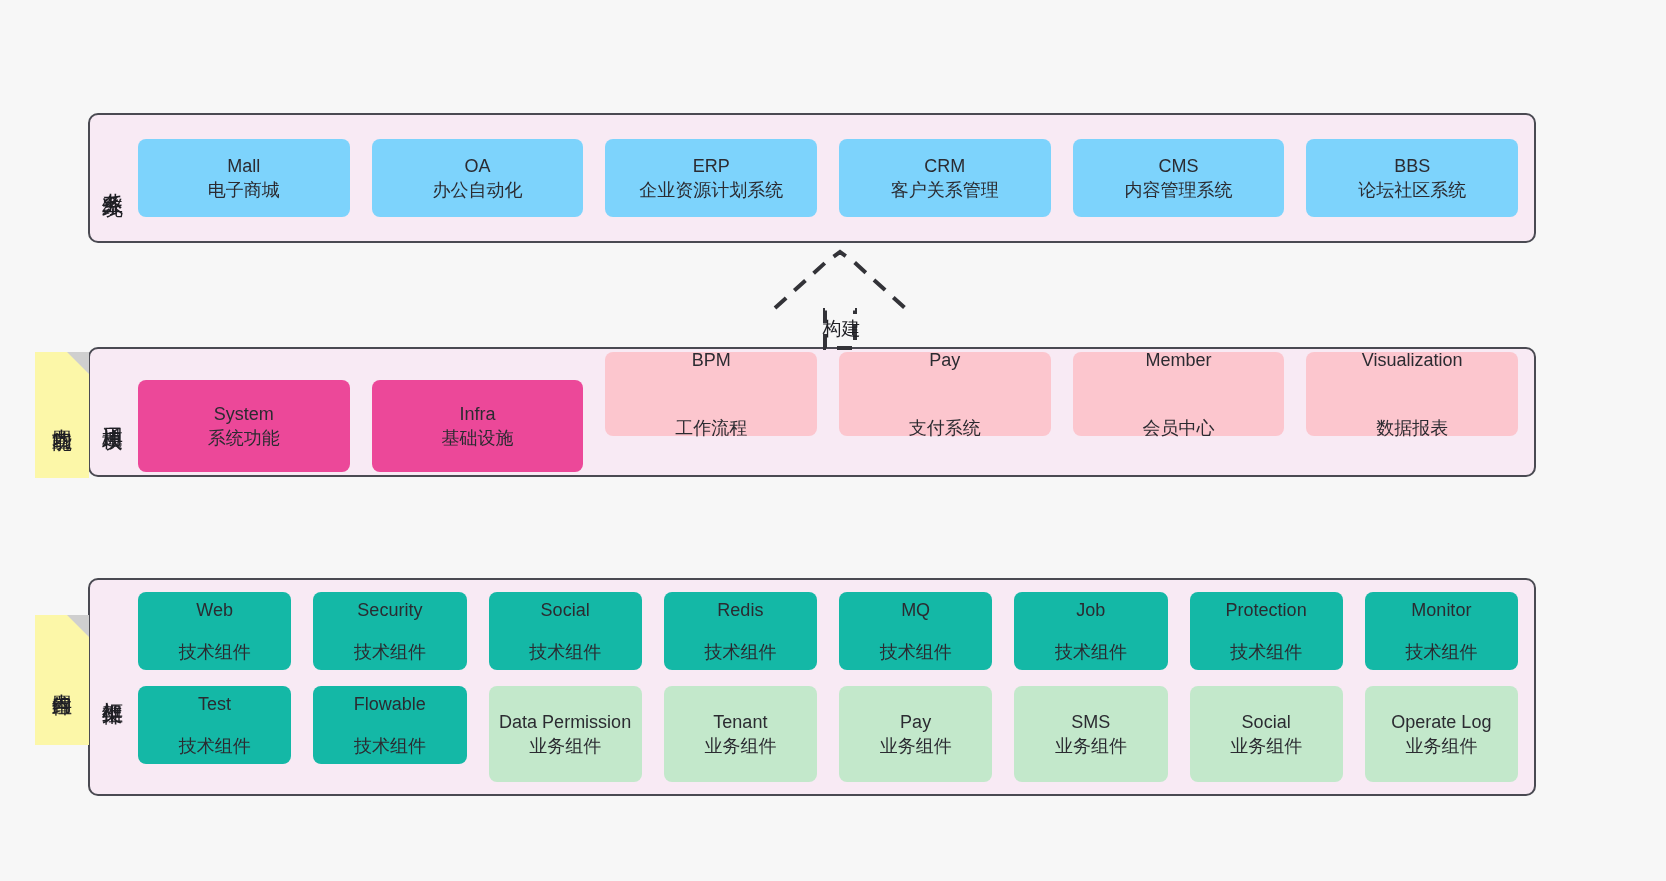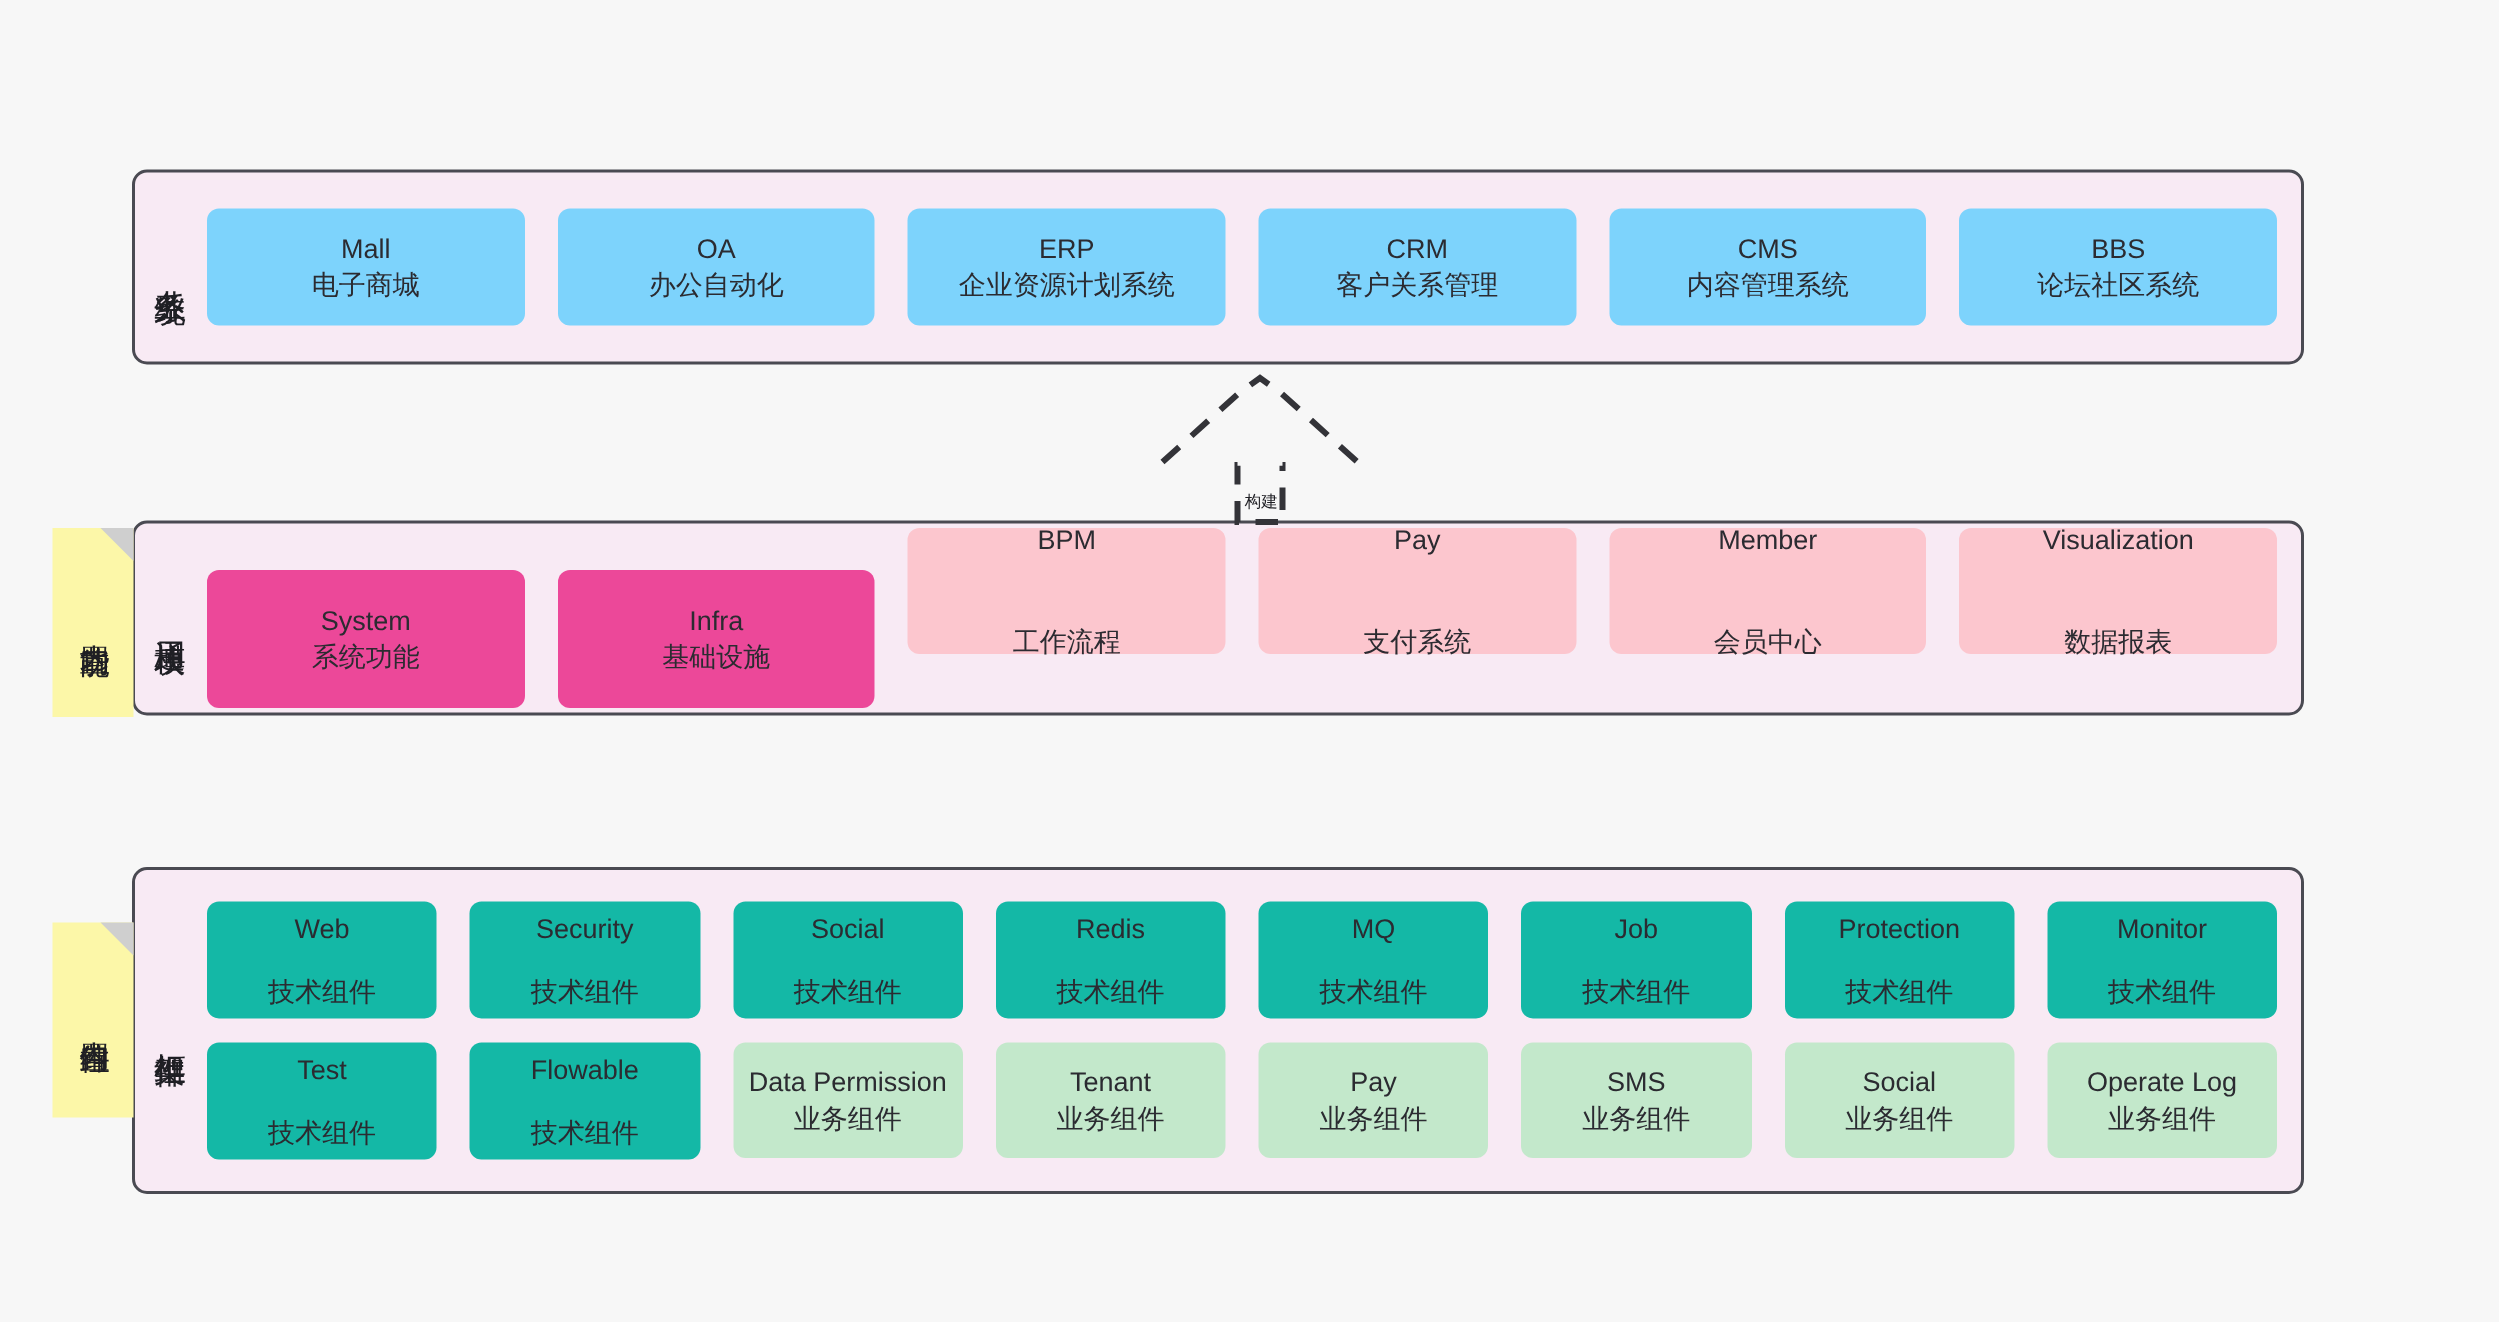--- a/index.html
+++ b/index.html
@@ -79,21 +79,21 @@
     box-sizing: border-box;
     user-select: none;
   }
   .card .en { display: block; }
   .card .cn { display: block; }
 
   .card.biz      { background: #7dd3fc; height: 78px; }
   .card.mod-core { background: #ec4899; height: 92px; margin-top: 28px; }
   .card.mod-soft { background: #fcc6ce; height: 84px; gap: 43px; }
   .card.tech     { background: #14b8a6; height: 78px; justify-content: space-between; }
-  .card.service  { background: #c3e8cb; height: 77px; }
+  .card.service  { background: #c3e8cb; height: 96px; }
 
   
   .note {
     position: absolute;
     width: 54px;
     background: #fcf7a8;
     color: #1f1f24;
     font-size: 20px;
     line-height: 1.16;
     letter-spacing: 1px;
@@ -124,21 +124,21 @@
     width: 150px;
     height: 96px;
     z-index: 2;
   }
   .arrow svg { display: block; width: 100%; height: 100%; overflow: visible; }
   .arrow-label {
     position: absolute;
     left: 50%;
     transform: translateX(-46%);
     bottom: 6px;
-    font-size: 11px;
+    font-size: 19px;
     color: #1f1f24;
     background: transparent;
     white-space: nowrap;
     user-select: none;
   }
 </style>
 </head>
 <body>
 
 <div id="canvas">

